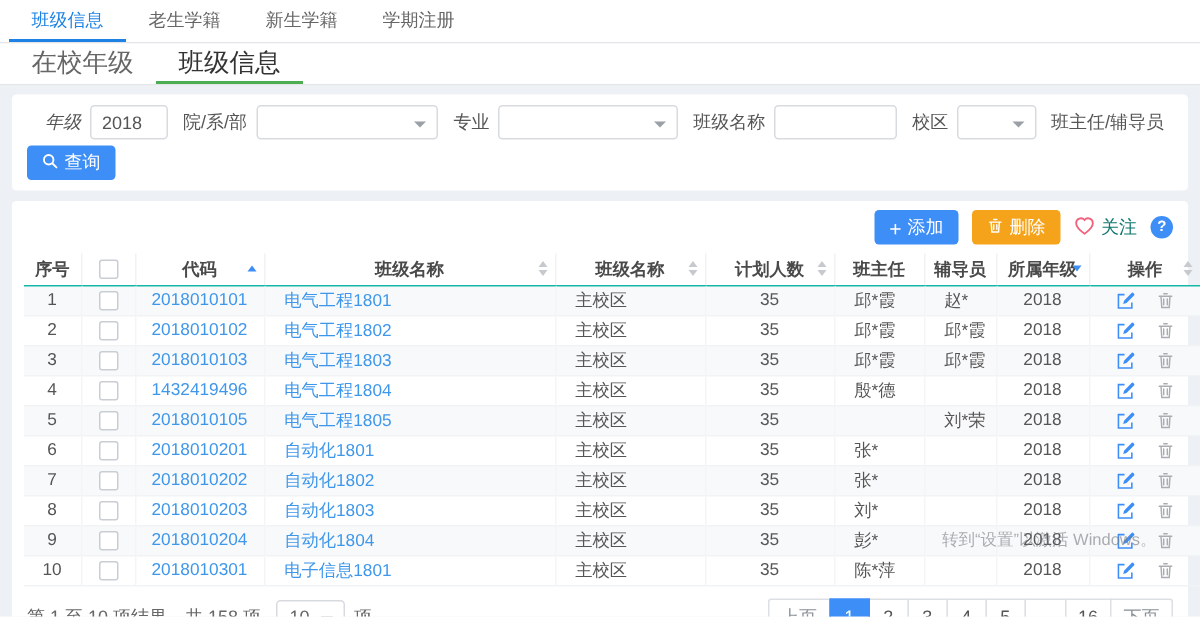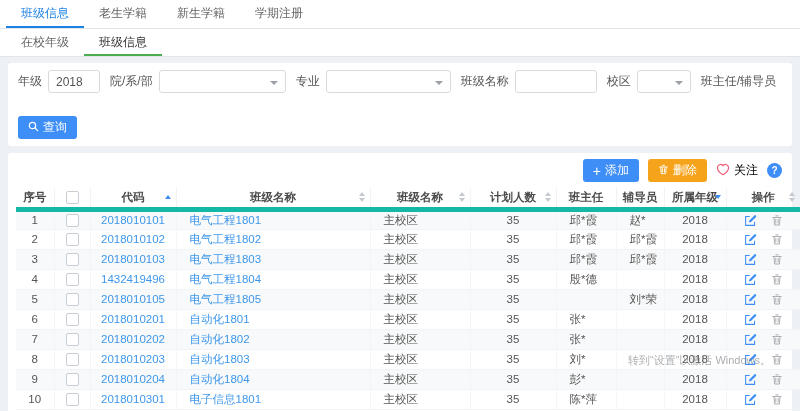--- a/index.html
+++ b/index.html
@@ -8,54 +8,54 @@
     font-family: "Liberation Sans", "DejaVu Sans", sans-serif;
     background:#edf0f4; color:#555; font-size:12px; overflow:hidden;
   }
   .page { position:relative; width:800px; height:411px; overflow:hidden; }
 
   
   .topnav { height:29px; background:#fff; border-bottom:1px solid #e3e5e8; display:flex; padding-left:6px; }
   .topnav .tab { padding:0 15px; line-height:27px; font-size:12px; color:#666; cursor:pointer; }
   .topnav .tab.active { color:#1e82e5; box-shadow: inset 0 -2px 0 #1e82e5; }
   .subnav { height:28px; background:#fff; border-bottom:1px solid #e3e5e8; display:flex; padding-left:6px; }
-  .subnav .tab { padding:0 15px; line-height:26px; font-size:12px; color:#666; cursor:pointer; }
+  .subnav .tab { padding:0 15px; line-height:26px; font-size:17px; color:#666; cursor:pointer; }
   .subnav .tab.active { color:#333; box-shadow: inset 0 -2px 0 #4cae50; }
 
   .content { padding:6px 8px 0 8px; }
 
   
   .filter-card { background:#fff; border-radius:3px; padding:7px 10px 7px 10px; }
   .filter-row { display:flex; align-items:center; white-space:nowrap; }
   .flabel { margin:0 6px 0 10px; color:#555; }
-  .flabel:first-child { margin-left:0; }
+  .flabel:first-child { margin-left:12px;font-style:italic; }
   .finput { height:23px; border:1px solid #d7dbe0; border-radius:3px; background:#fff;
             font-size:12px; color:#555; padding:0 7px; outline:none; font-family:inherit; }
   .finput::placeholder { color:#c4c9cf; }
   .fake-select { position:relative; height:23px; border:1px solid #d7dbe0; border-radius:3px;
                  background:#fff; display:inline-flex; align-items:center; padding:0 20px 0 8px; }
   .fake-select::after { content:""; position:absolute; right:7px; top:10px;
       border-left:4px solid transparent; border-right:4px solid transparent; border-top:4px solid #9aa0a6; }
   .btn { display:inline-flex; align-items:center; gap:4px; border:none; border-radius:3px;
          font-size:12px; font-family:inherit; color:#fff; padding:0 10px; height:23px; cursor:pointer; }
-  .btn-query { background:#3e8ef7; margin-top:23px; }
+  .btn-query { background:#3e8ef7; margin-top:4px; }
   .btn-add { background:#3e8ef7; }
   .btn-del { background:#f5a31a; }
 
   
   .table-card { background:#fff; border-radius:3px; margin-top:7px; padding-bottom:4px; }
   .toolbar { display:flex; justify-content:flex-end; align-items:center; gap:9px; padding:6px 10px; }
-  .follow { display:inline-flex; align-items:center; gap:4px; color:#000000; cursor:pointer; }
+  .follow { display:inline-flex; align-items:center; gap:4px; color:#0f766e; cursor:pointer; }
   .help-badge { width:15px; height:15px; border-radius:50%; background:#3e8ef7; color:#fff;
                 font-size:10px; display:flex; align-items:center; justify-content:center;
                 font-weight:bold; cursor:pointer; }
 
   table { width:784px; margin:0 8px; border-collapse:collapse; table-layout:fixed; font-size:11.5px; }
   th { height:21px; font-weight:bold; color:#4a4a4a; text-align:center; position:relative;
-       border-bottom:5px solid #14b8a6; border-left:1px solid #f1f2f4; }
+       border-bottom:1px solid #14b8a6; border-left:1px solid #f1f2f4; }
   th:first-child { border-left:none; }
   td { height:20px; padding:0 6px; color:#555; border-bottom:1px solid #f2f3f5; border-left:1px solid #f4f5f7; }
   td:first-child { border-left:none; }
   tbody tr:nth-child(odd) td { background:#f8f9fa; }
   .ta-c { text-align:center; } .ta-l { text-align:left; padding-left:13px; }
   a.cell-link { color:#3e97eb; text-decoration:none; cursor:pointer; }
   .cb { appearance:none; -webkit-appearance:none; width:13px; height:13px; border:1px solid #c9ced4;
         border-radius:2px; background:#fff; vertical-align:middle; cursor:pointer; }
   .sort { position:absolute; right:5px; top:50%; transform:translateY(-50%);
           display:inline-flex; flex-direction:column; gap:2px; }

